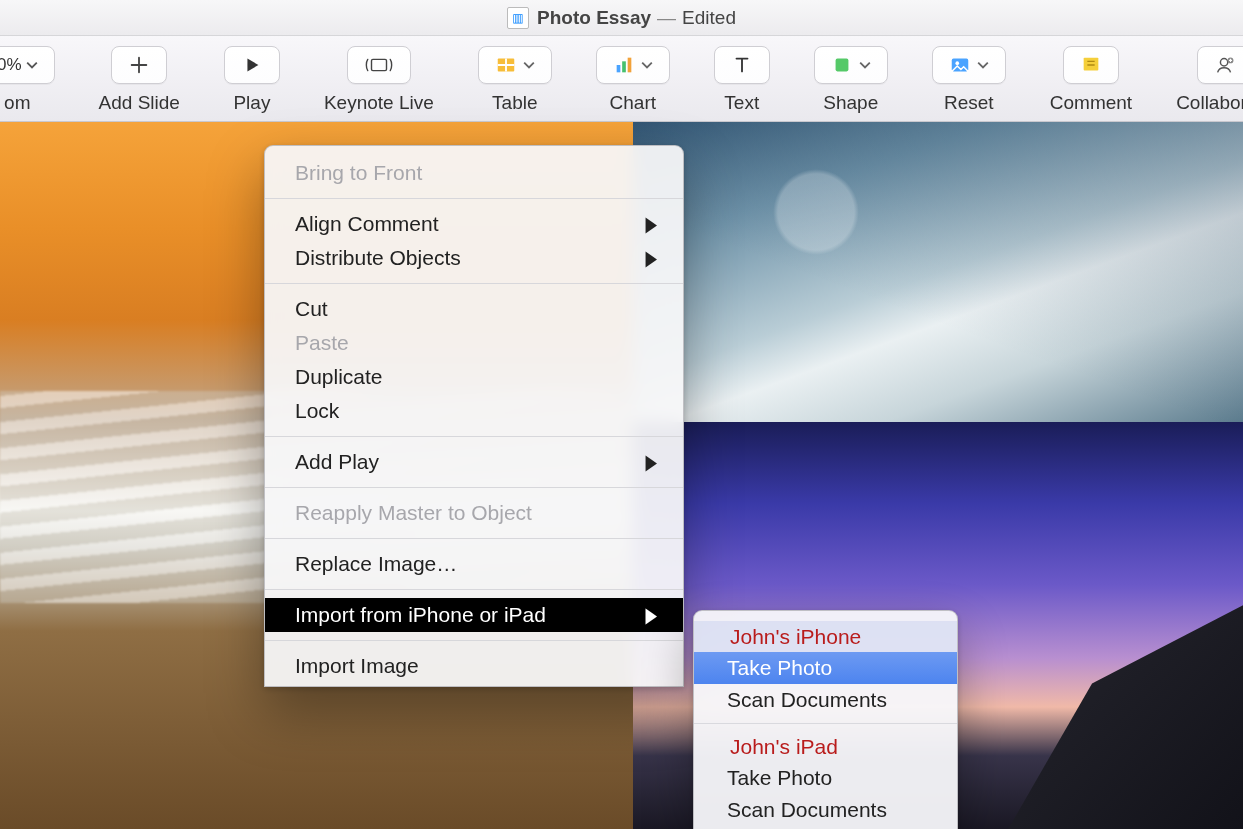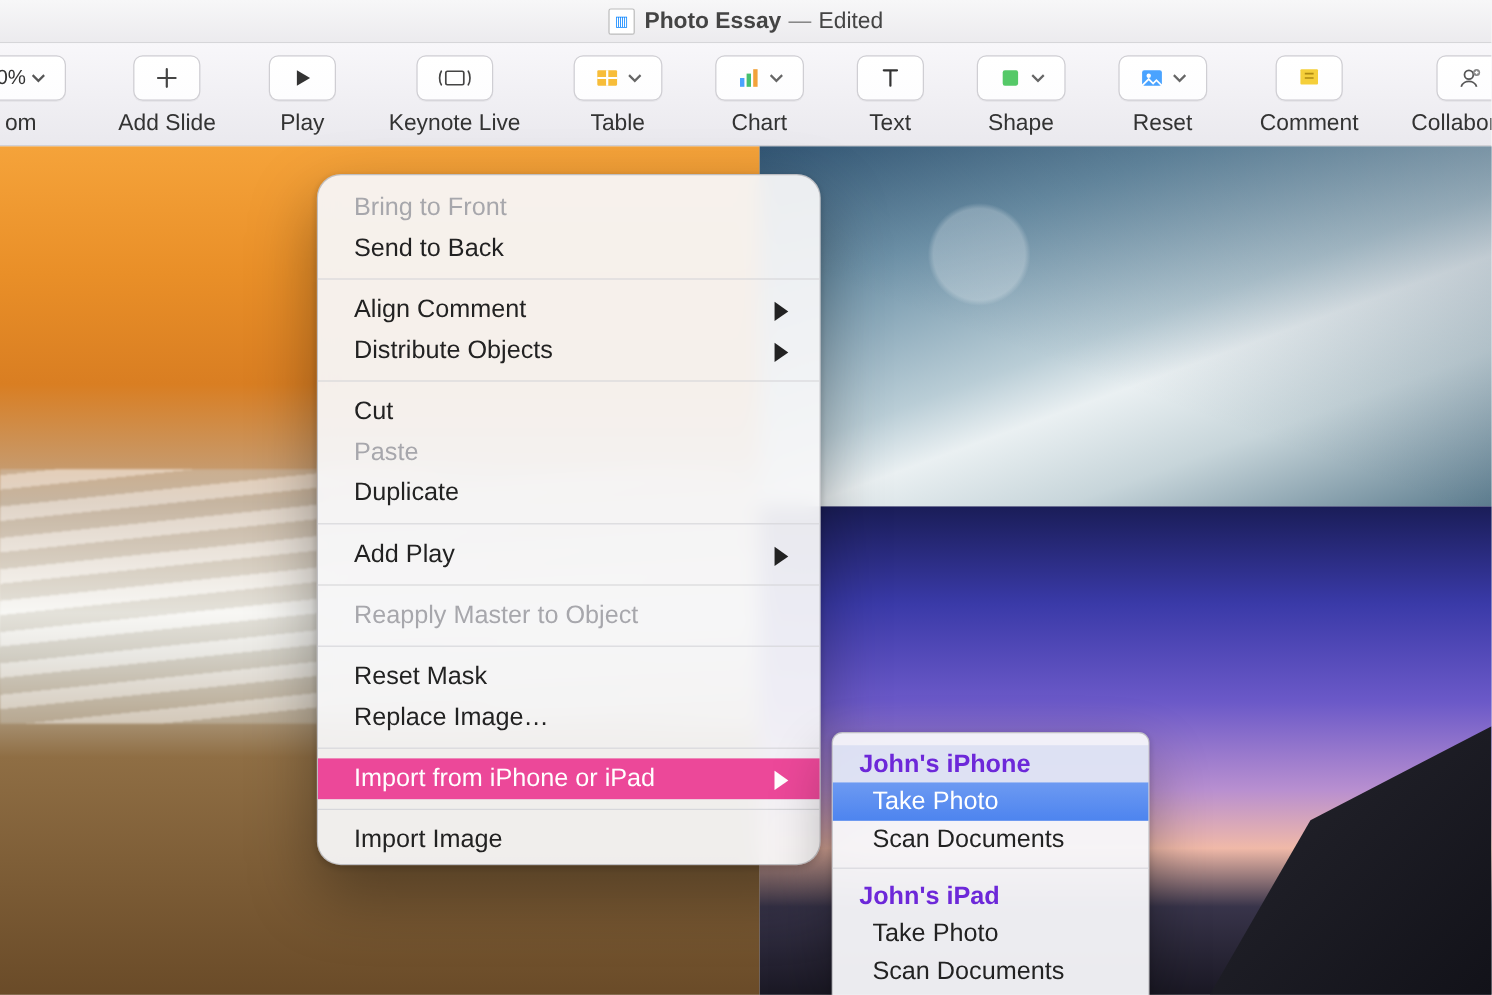--- a/index.html
+++ b/index.html
@@ -78,38 +78,38 @@
     border-radius:9px;
     box-shadow: 0 24px 55px rgba(0,0,0,.35), 0 2px 6px rgba(0,0,0,.18);
     padding:10px 0 0 0;
     font-size:21px; color:#222;
   }
   .menu-item {
     padding:5px 26px 5px 30px; display:flex;align-items:center;justify-content:space-between;
     cursor:default; white-space:nowrap;
   }
   .menu-item.disabled { color:#a7a7ac; }
-  .menu-item.highlight { background:#ec4899; color:#fff; }
+  .menu-item.highlight { background:#000000; color:#fff; }
   .menu-item .arrow { font-size:15px; transform:scaleY(1.4);}
   .menu-item.highlight .arrow { color:#fff;}
   .menu hr.sep {
     border:none;border-top:1px solid #d7d7db; margin:8px 0;
   }
-  .menu.trim-bottom { border-bottom-left-radius:0;border-bottom-right-radius:0; padding-bottom:0;border-radius:20px;}
+  .menu.trim-bottom { border-bottom-left-radius:0;border-bottom-right-radius:0; padding-bottom:0;}
   
   .submenu {
     position:absolute; left:693px; top:610px; width:265px;
     background: rgba(247,247,250,.95);
     border:1px solid rgba(170,170,174,.7);
     border-radius:9px;
     box-shadow: 0 22px 50px rgba(0,0,0,.33), 0 2px 6px rgba(0,0,0,.18);
     padding:10px 0 0 0;
     font-size:21px; color:#222;
   }
-  .submenu .section-header{ color:#6d28d9; padding:4px 22px 3px 22px;font-weight:bold; }
+  .submenu .section-header{ color:#b91c1c; padding:4px 22px 3px 36px; }
   .submenu .s-item { padding:4px 22px 4px 33px; cursor:default;}
   .submenu .s-item.highlighted {
     background: linear-gradient(#6d9af2,#4d84ef); color:#fff;
   }
   .submenu .header-tint { background: rgba(160,180,230,.25); }
   .submenu hr.sep { border:none;border-top:1px solid #d9d9de; margin:7px 0;}
   .submenu.trim-bottom { border-bottom-left-radius:0;border-bottom-right-radius:0; padding-bottom:0;}
 </style>
 </head>
 <body>
@@ -254,55 +254,52 @@
 <div class="canvas">
   <div class="bg-left"></div>
   <div class="bg-top-right"></div>
   <div class="bg-bottom-right"></div>
 </div>
 
 <div class="menu trim-bottom">
   <div class="menu-item disabled">
       <span>Bring to Front</span>
     </div>
-  <div class="menu-item">
-      <span>Send to Back</span>
-    </div>
   <hr class="sep">
   <div class="menu-item">
       <span>Align Comment</span>
       <span class="arrow">▶</span>
     </div>
   <div class="menu-item">
       <span>Distribute Objects</span>
       <span class="arrow">▶</span>
     </div>
   <hr class="sep">
   <div class="menu-item">
       <span>Cut</span>
     </div>
   <div class="menu-item disabled">
       <span>Paste</span>
     </div>
   <div class="menu-item">
       <span>Duplicate</span>
     </div>
+  <div class="menu-item">
+      <span>Lock</span>
+    </div>
   <hr class="sep">
   <div class="menu-item">
       <span>Add Play</span>
       <span class="arrow">▶</span>
     </div>
   <hr class="sep">
   <div class="menu-item disabled">
       <span>Reapply Master to Object</span>
     </div>
   <hr class="sep">
-  <div class="menu-item">
-      <span>Reset Mask</span>
-    </div>
   <div class="menu-item">
       <span>Replace Image…</span>
     </div>
   <hr class="sep">
   <div class="menu-item highlight">
       <span>Import from iPhone or iPad</span>
       <span class="arrow">▶</span>
     </div>
   <hr class="sep">
   <div class="menu-item" style="padding-bottom:8px">

